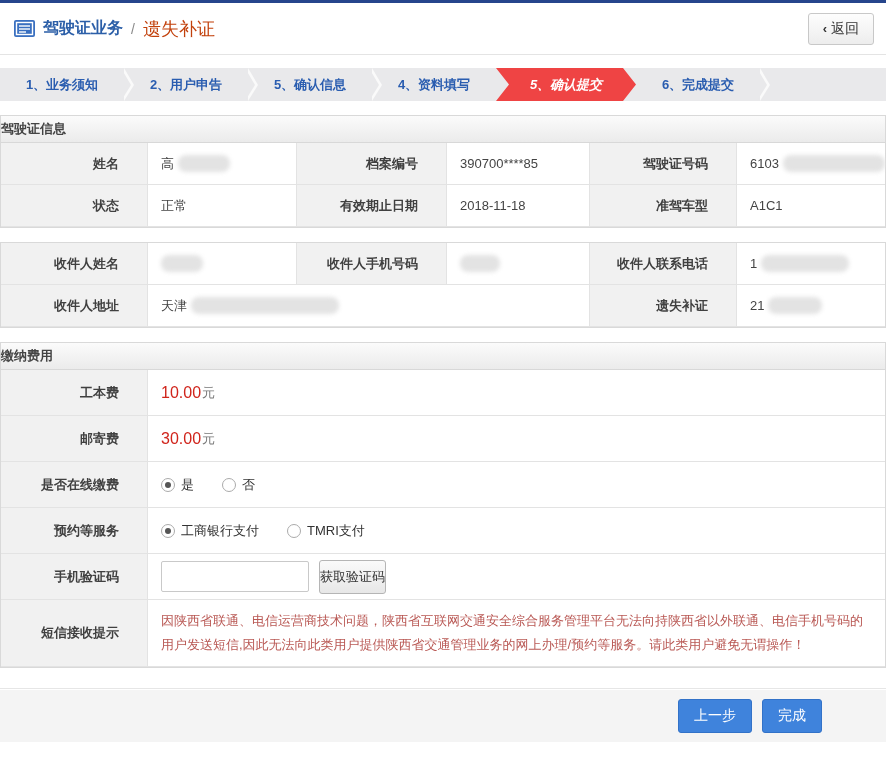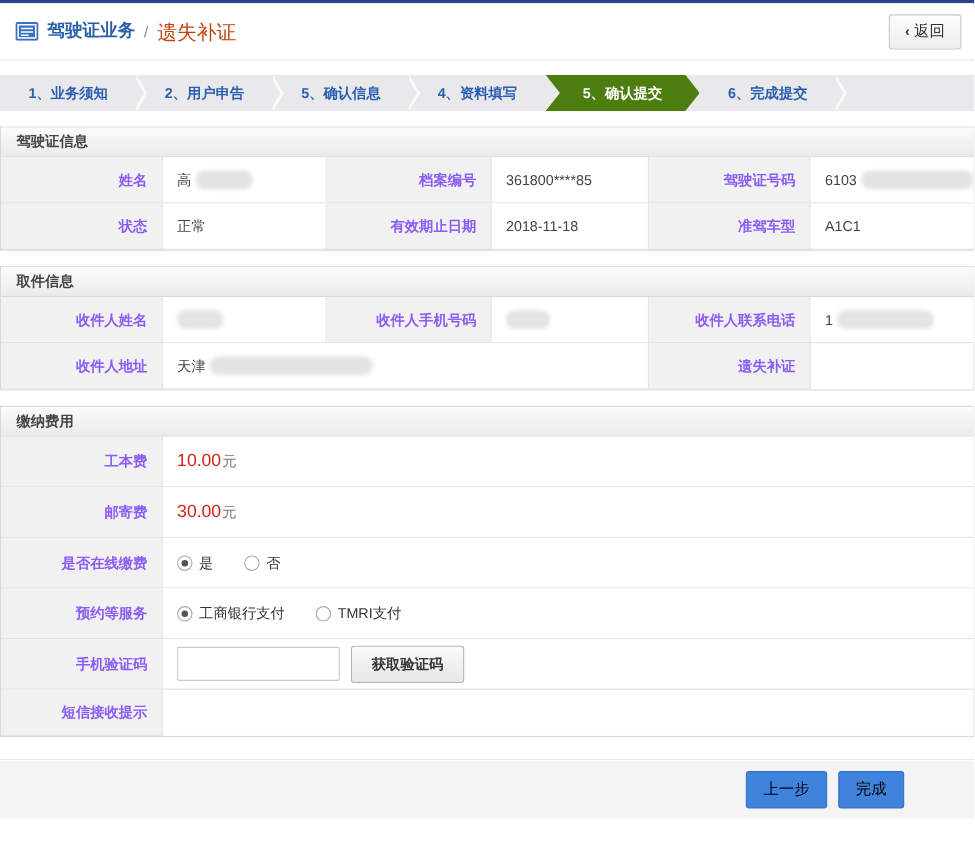--- a/index.html
+++ b/index.html
@@ -70,52 +70,52 @@
   .step.has-sep::after {
     content: '';
     position: absolute; top: 0; right: -7px;
     width: 0; height: 0; z-index: 3;
     border-top: 17px solid transparent;
     border-bottom: 16px solid transparent;
     border-left: 10px solid #e9e9eb;
   }
   .step.active {
     width: 140px;
-    background: #4d7c0f;
+    background: #ef4444;
     color: #fff;
     clip-path: polygon(0 0, calc(100% - 13px) 0, 100% 50%, calc(100% - 13px) 100%, 0 100%, 13px 50%);
+    font-style: italic;
   }
   .steps-fill { flex: 1; }
 
   
   .section {
     margin-top: 14px;
     border: 1px solid #d9d9d9;
   }
   .section-header {
     height: 27px; line-height: 26px;
-    padding-left: 14px;
     font-weight: bold; color: #444; font-size: 13px;
     background: linear-gradient(#fbfbfb, #ebebeb);
     border-bottom: 1px solid #d8d8d8;
   }
   .grid6 { display: grid; grid-template-columns: 147px 149px 150px 143px 147px 1fr; }
   .grid2 { display: grid; grid-template-columns: 147px 1fr; border-radius: 21px; }
   .cell {
     border-bottom: 1px solid #e3e3e3;
     border-right: 1px solid #e3e3e3;
     display: flex; align-items: center;
     min-height: 42px;
   }
   .cell.last-col { border-right: none; }
   .cell.lbl {
     background: #f1f1f1;
     justify-content: flex-end;
-    padding-right: 13px;
-    font-weight: bold; color: #8b5cf6;
+    padding-right: 28px;
+    font-weight: bold; color: #404040;
   }
   .cell.val { background: #fff; padding-left: 13px; color: #444; }
   .span3 { grid-column: 2 / 5; }
   .row-tall { min-height: 46px; }
 
   .blob {
     display: inline-block; height: 17px;
     background: #e3e3e3; border-radius: 8px;
     filter: blur(2px);
     margin-left: 4px; vertical-align: middle;
@@ -141,24 +141,24 @@
   .radio-opt { display: flex; align-items: center; color: #333; cursor: pointer; }
 
   .code-input {
     width: 148px; height: 31px;
     border: 1px solid #c9c9c9; border-radius: 2px;
     padding: 0 8px; font-size: 13px; font-family: inherit;
     background:#fff;
   }
   .get-code-btn {
     margin-left: 10px;
-    padding: 7px 18px;
+    padding: 7px 0;
     background: linear-gradient(#fafafa, #e7e7e7);
     border: 1px solid #b5b5b5; border-radius: 3px;
-    font-weight: bold; font-size: 13px; color: #333;
+    font-weight: normal; font-size: 13px; color: #333;
     cursor: pointer; font-family: inherit;
   }
 
   .notice-row { align-items: center; }
   .notice-text {
     color: #b95854; font-size: 13px; line-height: 24px;
     padding: 9px 14px 9px 0;
   }
 
   
@@ -168,21 +168,21 @@
     background: #f4f4f4;
     height: 52px;
     display: flex; align-items: center; justify-content: flex-end;
     gap: 10px;
     padding-right: 64px;
   }
   .btn-primary {
     background: #3f83dc;
     border: 1px solid #3272c8;
     border-radius: 3px;
-    color: #000000; font-size: 14px;
+    color: #ffffff; font-size: 14px;
     padding: 7px 15px;
     cursor: pointer; font-family: inherit;
   }
 </style>
 </head>
 <body>
 
 <div class="page">
 
   <div class="topline"></div>
@@ -221,21 +221,21 @@
   <section class="section">
     <div class="section-header">驾驶证信息</div>
     <div class="grid6">
       <div class="cell lbl">姓名</div>
       <div class="cell val">
         <span>高</span>
           <span class="blob" style="width:52px"></span>
       </div>
       <div class="cell lbl">档案编号</div>
       <div class="cell val">
-        <span>361800****85</span>
+        <span>390700****85</span>
       </div>
       <div class="cell lbl">驾驶证号码</div>
       <div class="cell val last-col">
         <span>6103</span>
           <span class="blob" style="width:102px"></span>
       </div>
 
       <div class="cell lbl">状态</div>
       <div class="cell val">
         <span>正常</span>
@@ -245,21 +245,20 @@
         <span>2018-11-18</span>
       </div>
       <div class="cell lbl">准驾车型</div>
       <div class="cell val last-col">
         <span>A1C1</span>
       </div>
     </div>
   </section>
 
   <section class="section">
-    <div class="section-header">取件信息</div>
     <div class="grid6">
       <div class="cell lbl">收件人姓名</div>
       <div class="cell val">
         <span></span>
           <span class="blob" style="width:42px;margin-left:0"></span>
       </div>
       <div class="cell lbl">收件人手机号码</div>
       <div class="cell val">
         <span></span>
           <span class="blob" style="width:40px;margin-left:0"></span>
@@ -269,20 +268,24 @@
         <span>1</span>
           <span class="blob" style="width:88px"></span>
       </div>
 
       <div class="cell lbl">收件人地址</div>
       <div class="cell val span3">
         <span>天津</span>
           <span class="blob" style="width:148px"></span>
       </div>
       <div class="cell lbl">遗失补证</div>
+      <div class="cell val last-col">
+        <span>21</span>
+          <span class="blob" style="width:54px"></span>
+      </div>
     </div>
   </section>
 
   <section class="section">
     <div class="section-header">缴纳费用</div>
     <div class="grid2">
 
       <div class="cell lbl row-tall">工本费</div>
       <div class="cell val last-col row-tall">
         <span class="fee-num">10.00</span>
@@ -323,20 +326,23 @@
         </div>
       </div>
 
       <div class="cell lbl row-tall">手机验证码</div>
       <div class="cell val last-col row-tall">
         <input class="code-input" type="text" value="" style="">
         <button class="get-code-btn">获取验证码</button>
       </div>
 
       <div class="cell lbl">短信接收提示</div>
+      <div class="cell val last-col notice-row">
+        <div class="notice-text">因陕西省联通、电信运营商技术问题，陕西省互联网交通安全综合服务管理平台无法向持陕西省以外联通、电信手机号码的用户发送短信,因此无法向此类用户提供陕西省交通管理业务的网上办理/预约等服务。请此类用户避免无谓操作！</div>
+      </div>
 
     </div>
   </section>
 
   <div class="footer-area"></div>
   <div class="footer-bar">
     <button class="btn-primary">上一步</button>
     <button class="btn-primary">完成</button>
   </div>
 

